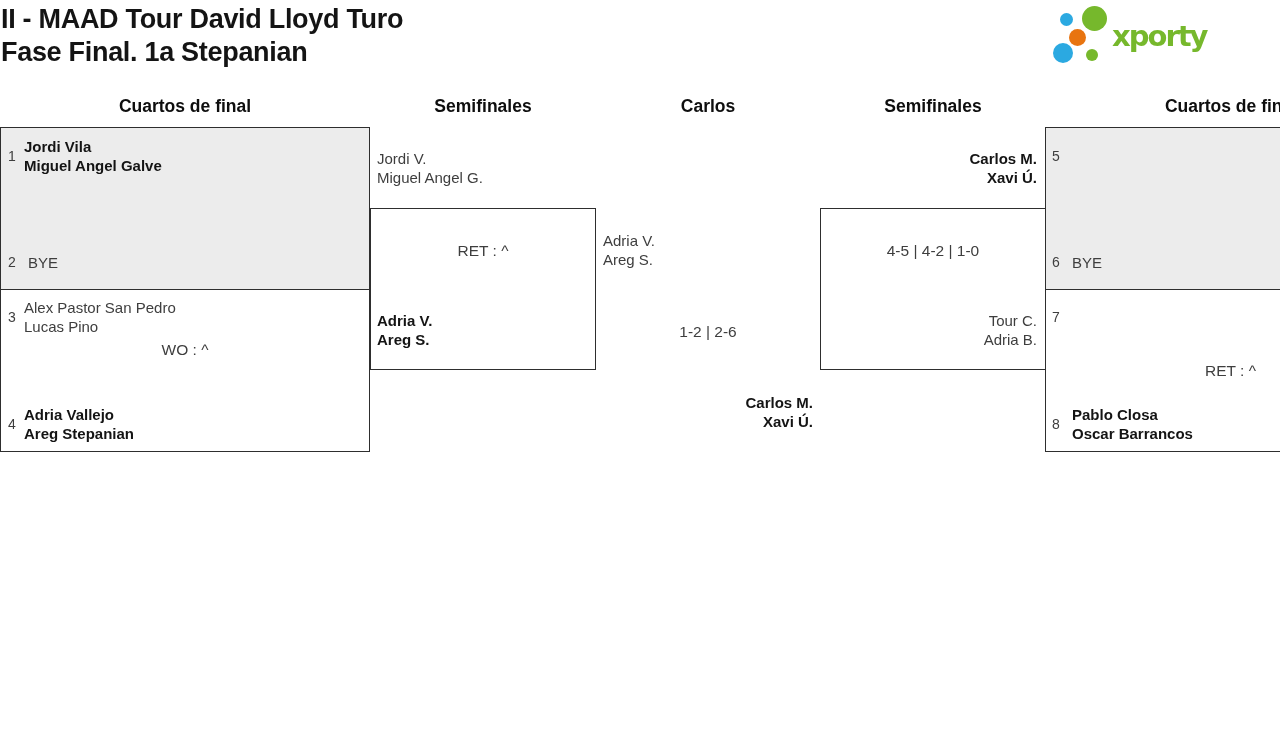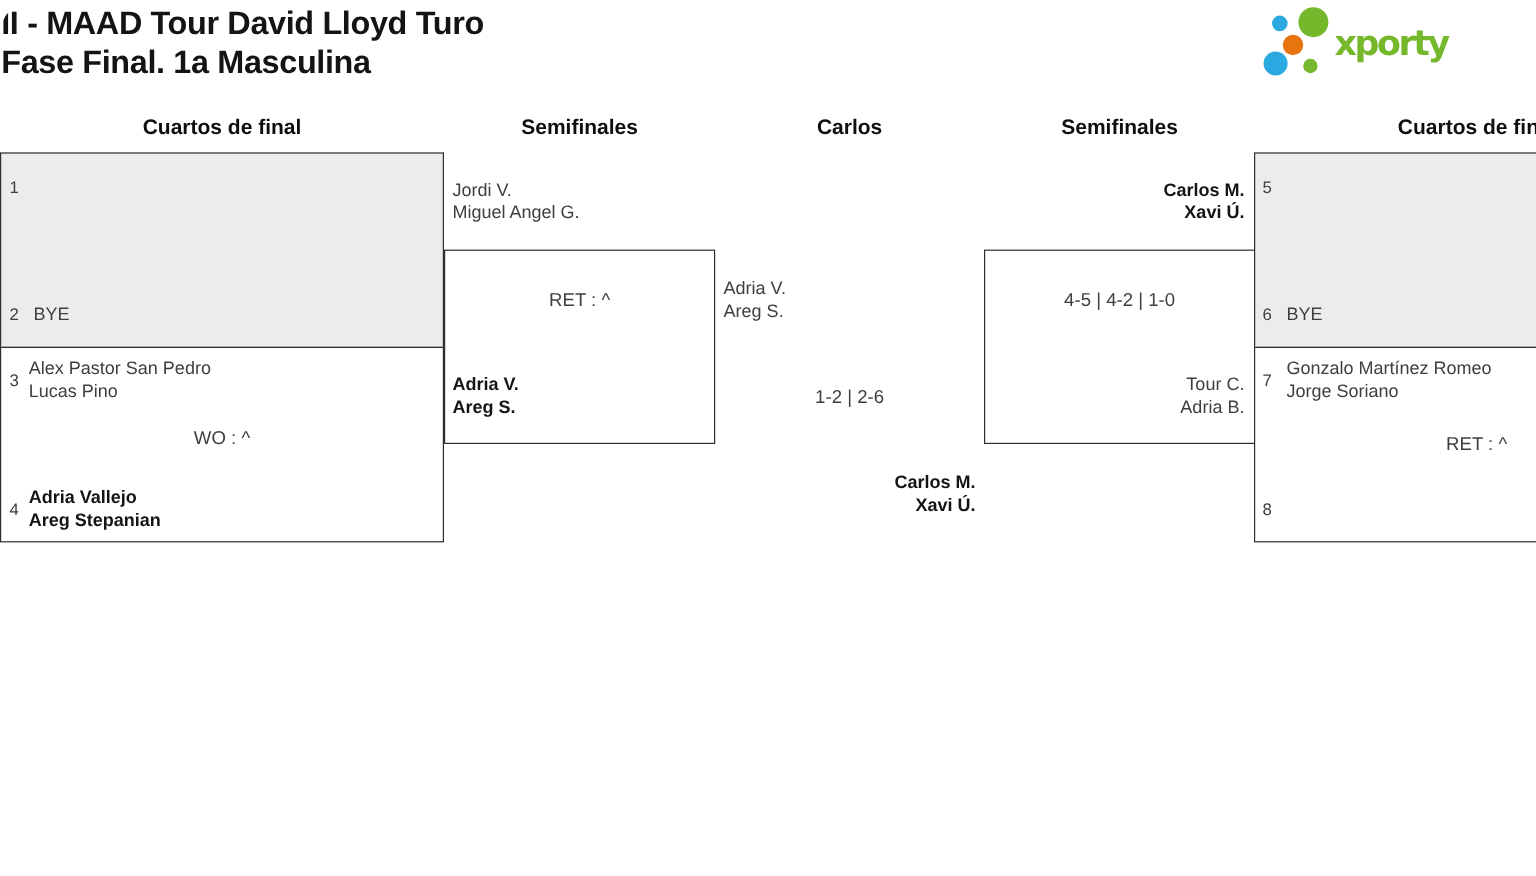--- a/index.html
+++ b/index.html
@@ -2,21 +2,20 @@
 <html><head>
 <meta charset="utf-8">
 <style>
   html,body{margin:0;padding:0;background:#ffffff;}
   .stage{
     position:relative;
     width:1280px;height:730px;
     overflow:hidden;
     background:#ffffff;
     font-family:"Liberation Sans",sans-serif;
-    border-radius:29px;
     -webkit-font-smoothing:antialiased;
   }
   .title-line{
     position:absolute;left:1px;
     font-size:27px;font-weight:700;letter-spacing:-0.3px;
     color:#141414;white-space:nowrap;
   }
   
   .logo{position:absolute;left:1048px;top:2px;width:230px;height:66px;cursor:pointer;}
   .dot{position:absolute;border-radius:50%;}
@@ -57,21 +56,21 @@
     position:absolute;font-size:15.5px;line-height:19px;
     color:#3e3e3e;text-align:center;white-space:nowrap;
   }
 </style>
 </head>
 <body>
 
 <div class="stage">
 
   <div class="title-line" style="top:4px">II - MAAD Tour David Lloyd Turo</div>
-  <div class="title-line" style="top:37px">Fase Final. 1a Masculina</div>
+  <div class="title-line" style="top:37px">Fase Final. 1a Stepanian</div>
 
   <div class="logo">
     <span class="dot blue-sm"></span>
     <span class="dot green-lg"></span>
     <span class="dot orange"></span>
     <span class="dot blue-lg"></span>
     <span class="dot green-sm"></span>
     <span class="wordmark">xporty</span>
   </div>
 
@@ -82,29 +81,33 @@
   <div class="round-label" style="left:1046px;width:370px">Cuartos de final</div>
 
   <div class="box shaded" style="left:0;top:127px;width:370px;height:163px"></div>
   <div class="box" style="left:0;top:289px;width:370px;height:163px"></div>
   <div class="box" style="left:370px;top:208px;width:226px;height:162px"></div>
   <div class="box" style="left:820px;top:208px;width:226px;height:162px"></div>
   <div class="box shaded" style="left:1045px;top:127px;width:371px;height:163px"></div>
   <div class="box" style="left:1045px;top:289px;width:371px;height:163px"></div>
 
   <div class="seed" style="left:8px;top:147px">1</div>
+  <div class="team winner" style="left:24px;top:137px">
+    <span>Jordi Vila</span><br>
+    <span>Miguel Angel Galve</span>
+  </div>
   <div class="seed" style="left:8px;top:253px">2</div>
   <div class="team" style="left:28px;top:253px">BYE</div>
 
   <div class="seed" style="left:8px;top:308px">3</div>
   <div class="team" style="left:24px;top:298px">
     <span>Alex Pastor San Pedro</span><br>
     <span>Lucas Pino</span>
   </div>
-  <div class="result" style="left:0;top:356px;width:370px">WO : ^</div>
+  <div class="result" style="left:0;top:340px;width:370px">WO : ^</div>
   <div class="seed" style="left:8px;top:415px">4</div>
   <div class="team" style="left:377px;top:149px">
     <span>Jordi V.</span><br>
     <span>Miguel Angel G.</span>
   </div>
 
   <div class="team winner" style="left:24px;top:405px">
     <span>Adria Vallejo</span><br>
     <span>Areg Stepanian</span>
   </div>
@@ -132,20 +135,20 @@
   <div class="team align-right" style="left:820px;top:311px;width:217px">
     <span>Tour C.</span><br>
     <span>Adria B.</span>
   </div>
 
   <div class="seed" style="left:1052px;top:147px">5</div>
   <div class="seed" style="left:1052px;top:253px">6</div>
   <div class="team" style="left:1072px;top:253px">BYE</div>
 
   <div class="seed" style="left:1052px;top:308px">7</div>
-  <div class="team" style="left:1072px;top:298px">
-    <span>Gonzalo Martínez Romeo</span><br>
-    <span>Jorge Soriano</span>
-  </div>
   <div class="result" style="left:1045px;top:361px;width:371px">RET : ^</div>
   <div class="seed" style="left:1052px;top:415px">8</div>
+  <div class="team winner" style="left:1072px;top:405px">
+    <span>Pablo Closa</span><br>
+    <span>Oscar Barrancos</span>
+  </div>
 
 </div>
 
 </body></html>

